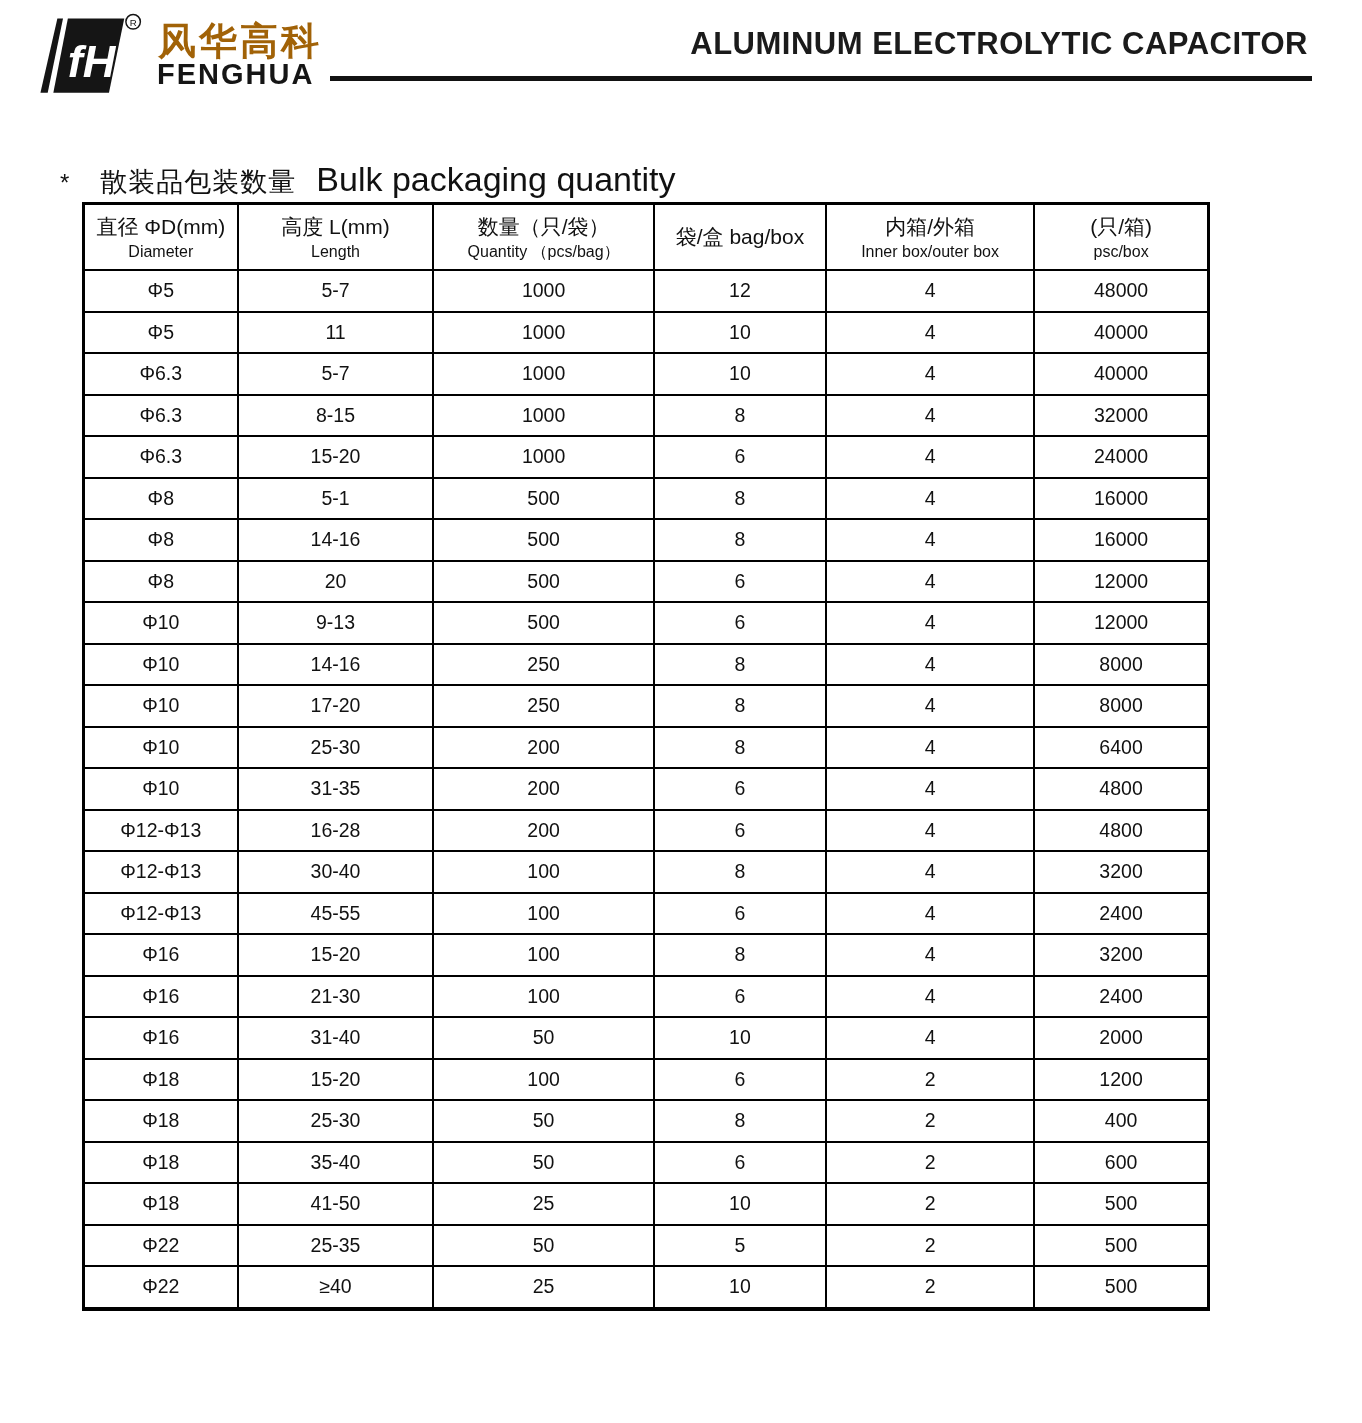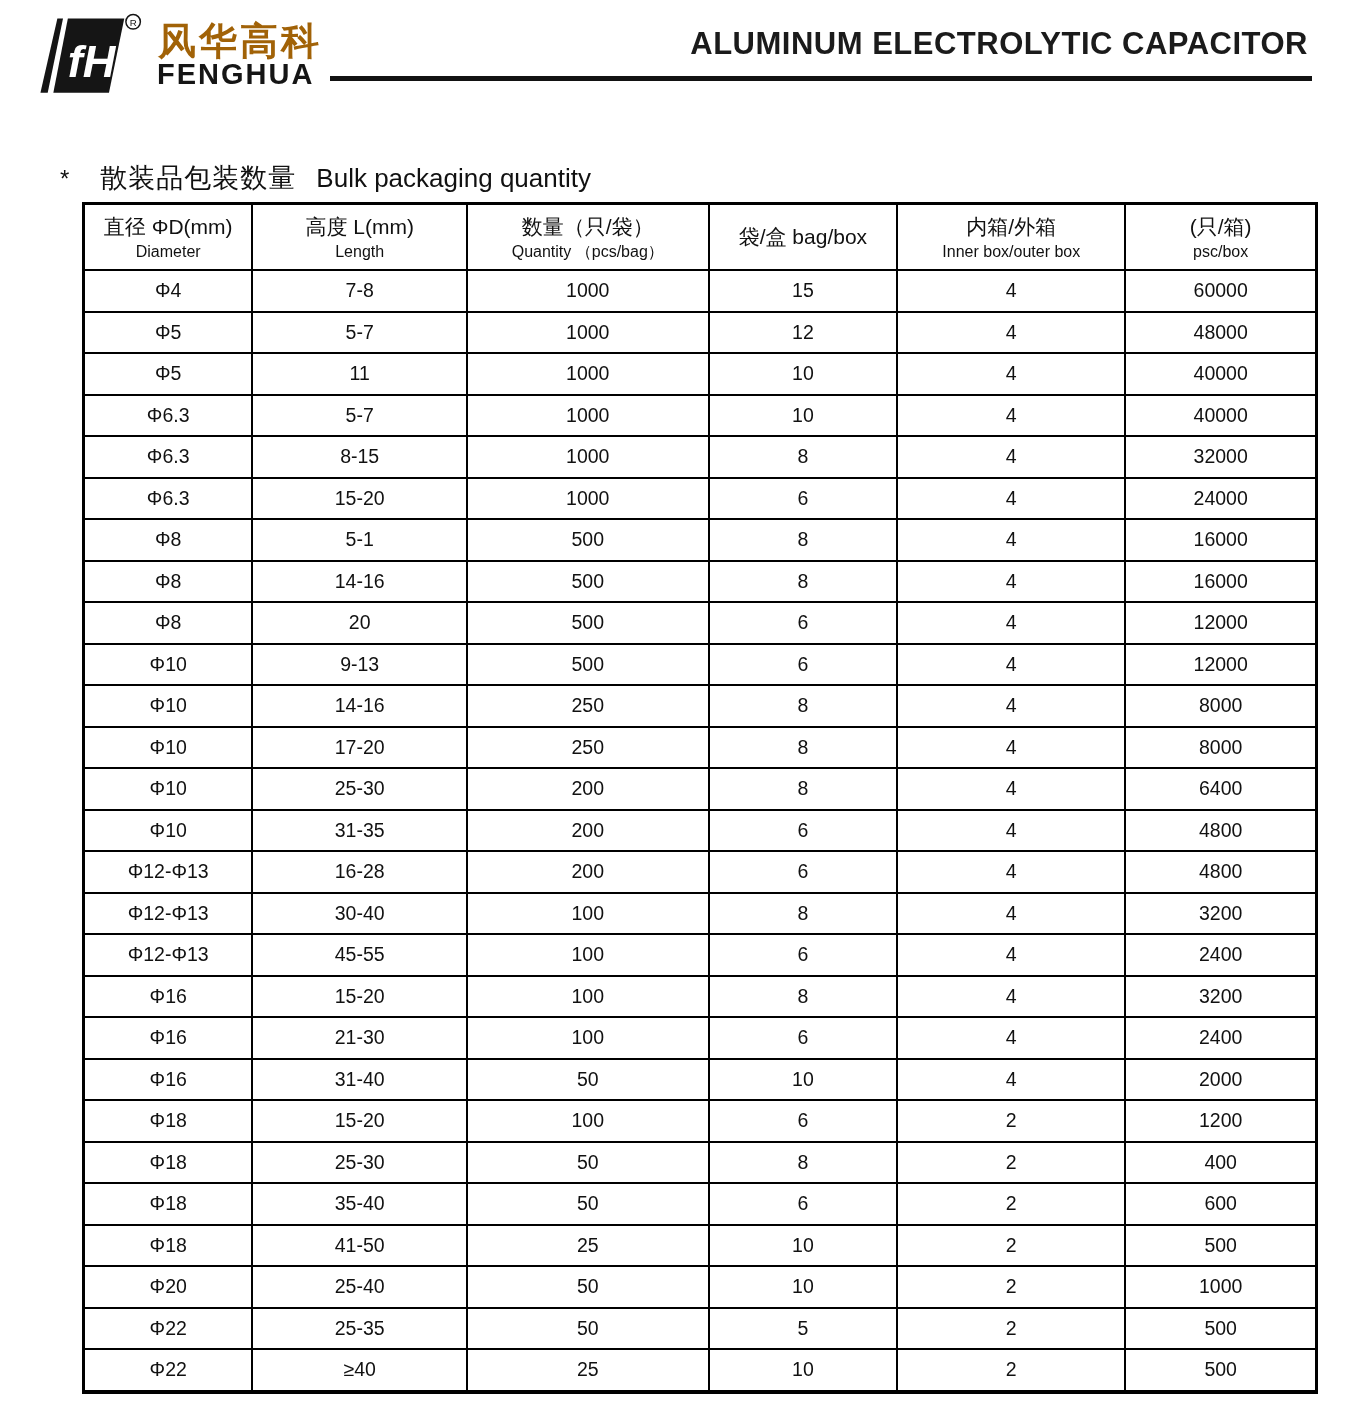--- a/index.html
+++ b/index.html
@@ -34,25 +34,25 @@
     width:982px; height:5px; background:#121212;
   }
   
   .section-title{
     position:absolute; left:60px; top:160px;
     display:flex; align-items:baseline;
     white-space:nowrap;
   }
   .section-marker{font-size:24px; margin-right:12px;}
   .section-zh{font-size:27px; letter-spacing:1px; font-weight:500;margin-left:19px;}
-  .section-en{font-size:26px; margin-left:20px;}
+  .section-en{font-size:34px; margin-left:20px;}
   
   table.bulk{
     position:absolute; left:82px; top:202px;
-    width:1236px;
+    width:1128px;
     border-collapse:collapse; table-layout:fixed;
     border:3px solid #000; border-bottom-width:4px;
   }
   table.bulk th, table.bulk td{
     border:2px solid #000;
     text-align:center; vertical-align:middle;
     padding:0; color:#111;
   }
   table.bulk thead th{
     height:64px; font-weight:normal;
@@ -125,28 +125,20 @@
             <div class="th-en">Inner box/outer box</div>
           </th>
           <th>
             <div class="th-zh">(只/箱)</div>
             <div class="th-en">psc/box</div>
           </th>
         </tr>
     </thead>
     <tbody>
         <tr>
-          <td>Φ4</td>
-          <td>7-8</td>
-          <td>1000</td>
-          <td>15</td>
-          <td>4</td>
-          <td>60000</td>
-        </tr>
-        <tr>
           <td>Φ5</td>
           <td>5-7</td>
           <td>1000</td>
           <td>12</td>
           <td>4</td>
           <td>48000</td>
         </tr>
         <tr>
           <td>Φ5</td>
           <td>11</td>
@@ -315,28 +307,20 @@
           <td>2</td>
           <td>600</td>
         </tr>
         <tr>
           <td>Φ18</td>
           <td>41-50</td>
           <td>25</td>
           <td>10</td>
           <td>2</td>
           <td>500</td>
-        </tr>
-        <tr>
-          <td>Φ20</td>
-          <td>25-40</td>
-          <td>50</td>
-          <td>10</td>
-          <td>2</td>
-          <td>1000</td>
         </tr>
         <tr>
           <td>Φ22</td>
           <td>25-35</td>
           <td>50</td>
           <td>5</td>
           <td>2</td>
           <td>500</td>
         </tr>
         <tr>

